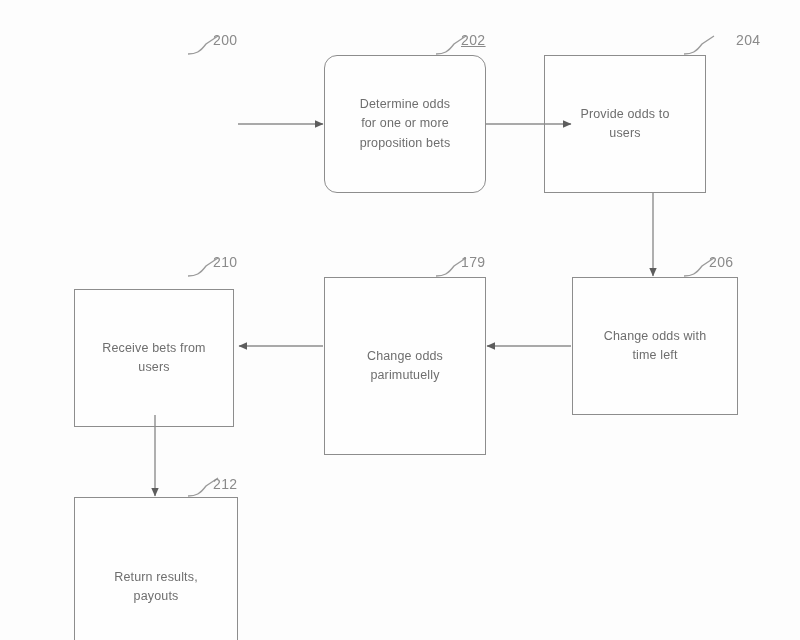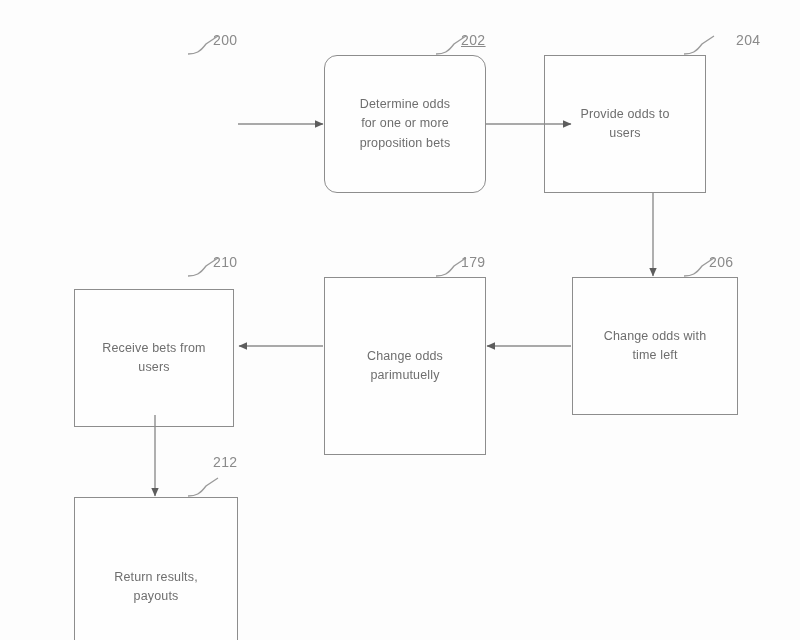--- a/index.html
+++ b/index.html
@@ -107,21 +107,21 @@
   </svg>
   <div class="ref-label" style="left:213px; top:254px;">210</div>
 
   <div class="node" style="left:74px; top:497px; width:164px; height:180px;">
     <div class="node-text">Return results,
 payouts</div>
   </div>
   <svg class="leader" style="left:186px; top:474px; width:40px; height:26px;">
     <path d="M2 22 C 10 22, 14 20, 20 12 L 32 4" stroke="#9a9a9a" stroke-width="1.3" fill="none"></path>
   </svg>
-  <div class="ref-label" style="left:213px; top:454px;">212</div>
+  <div class="ref-label" style="left:213px; top:476px;">212</div>
 
   <svg class="edge" style="left:0; top:0; width:800px; height:640px;">
     <defs>
       <marker id="arw" markerWidth="9" markerHeight="9" refX="8" refY="4.5" orient="auto" markerUnits="userSpaceOnUse">
         <path d="M0,0.8 L8.5,4.5 L0,8.2 z" fill="#5d5d5d"></path>
       </marker>
     </defs>
     <line x1="238" y1="124" x2="323" y2="124" stroke="#8d8d8d" stroke-width="1.4" marker-end="url(#arw)"></line>
   </svg>
 

